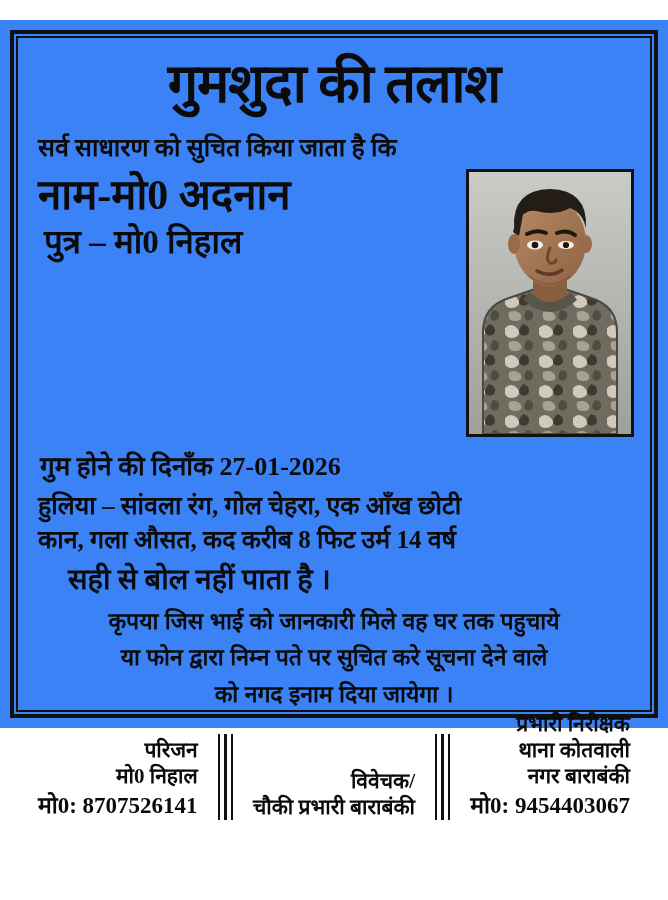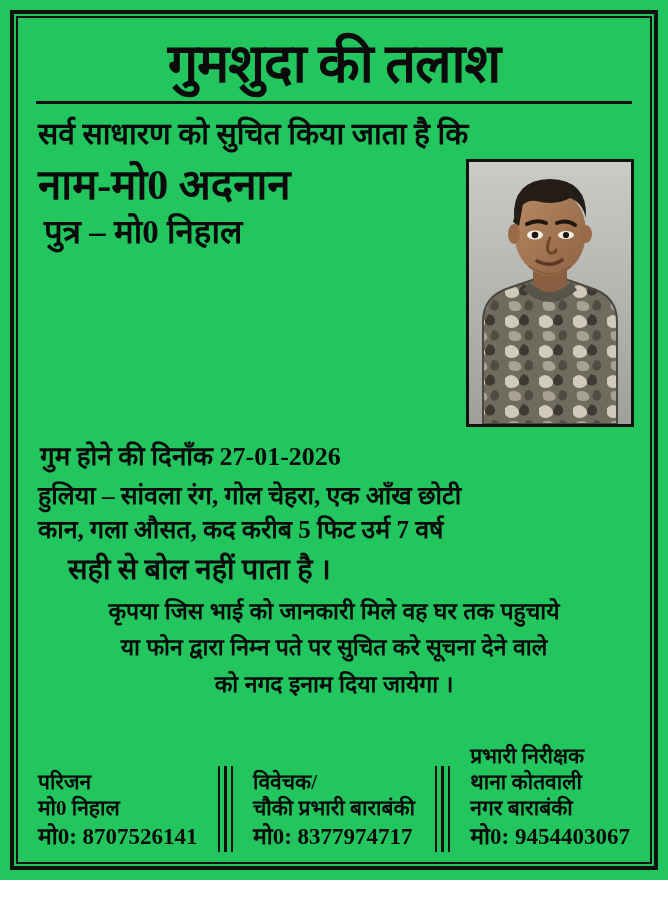--- a/index.html
+++ b/index.html
@@ -9,24 +9,25 @@
   }
   body {
     width: 668px;
     height: 900px;
     font-family: "Liberation Sans", sans-serif;
     overflow: hidden;
   }
   .poster {
     position: relative;
     width: 668px;
-    height: 880px;
-    background: #22c55e;
+    height: 708px;
+    background: #3b82f6;
     box-sizing: border-box;
     padding: 10px;
+    margin-top: 20px;
   }
   .border-outer {
     position: absolute;
     left: 10px;
     top: 10px;
     right: 10px;
     bottom: 10px;
     border: 4px solid #111;
     box-sizing: border-box;
   }
@@ -61,21 +62,21 @@
     margin: 6px 0 2px 0;
     white-space: nowrap;
   }
   .rule {
     height: 3px;
     background: #111;
     margin: 6px 2px 8px 2px;
   }
   .subline {
     font-family: "Liberation Serif", serif;
-    font-size: 30px;
+    font-size: 25px;
     font-weight: 600;
     text-align: left;
     margin: 0 0 4px 4px;
     white-space: nowrap;
   }
   .mid {
     display: flex;
     flex-direction: row;
     align-items: flex-start;
   }
@@ -173,21 +174,21 @@
   }
   .footer {
     margin-top: auto;
     display: flex;
     flex-direction: row;
     align-items: flex-end;
     justify-content: space-between;
     padding: 0 4px 2px 4px;
   }
   .fcol {
-    text-align: left;
+    text-align: right;
     font-family: "Liberation Serif", serif;
     font-weight: bold;
     line-height: 1.25;
   }
   .fcol .ftitle {
     font-size: 21px;
     white-space: nowrap;
   }
   .fcol .fphone {
     font-size: 23px;
@@ -280,21 +281,21 @@
 
             <path d="M60 104 q21 16 42 0" stroke="#7a5134" stroke-width="2" fill="none" opacity="0.5"></path>
           </svg>
         </div>
       </div>
     </div>
 
     <div class="date-line">गुम होने की दिनाँक 27-01-2026</div>
 
     <div class="desc">हुलिया – सांवला रंग, गोल चेहरा, एक आँख छोटी</div>
-    <div class="desc">कान, गला औसत, कद करीब 5 फिट उर्म 7 वर्ष</div>
+    <div class="desc">कान, गला औसत, कद करीब 8 फिट उर्म 14 वर्ष</div>
     <div class="desc-strong">सही से बोल नहीं पाता है ।</div>
 
     <div class="appeal">कृपया जिस भाई को जानकारी मिले वह घर तक पहुचाये</div>
     <div class="appeal">या फोन द्वारा निम्न पते पर सुचित करे सूचना देने वाले</div>
     <div class="appeal">को नगद इनाम दिया जायेगा ।</div>
 
     <div class="footer">
 
       <div class="fcol">
         <div class="ftitle">परिजन</div>
@@ -304,21 +305,20 @@
 
       <div class="divider-bars">
         <i class="thin"></i>
           <i></i>
           <i class="thin"></i>
       </div>
 
       <div class="fcol">
         <div class="ftitle">विवेचक/</div>
         <div class="ftitle">चौकी प्रभारी बाराबंकी</div>
-        <div class="fphone">मो0: 8377974717</div>
       </div>
 
       <div class="divider-bars">
         <i class="thin"></i>
           <i></i>
           <i class="thin"></i>
       </div>
 
       <div class="fcol">
         <div class="ftitle">प्रभारी निरीक्षक</div>

